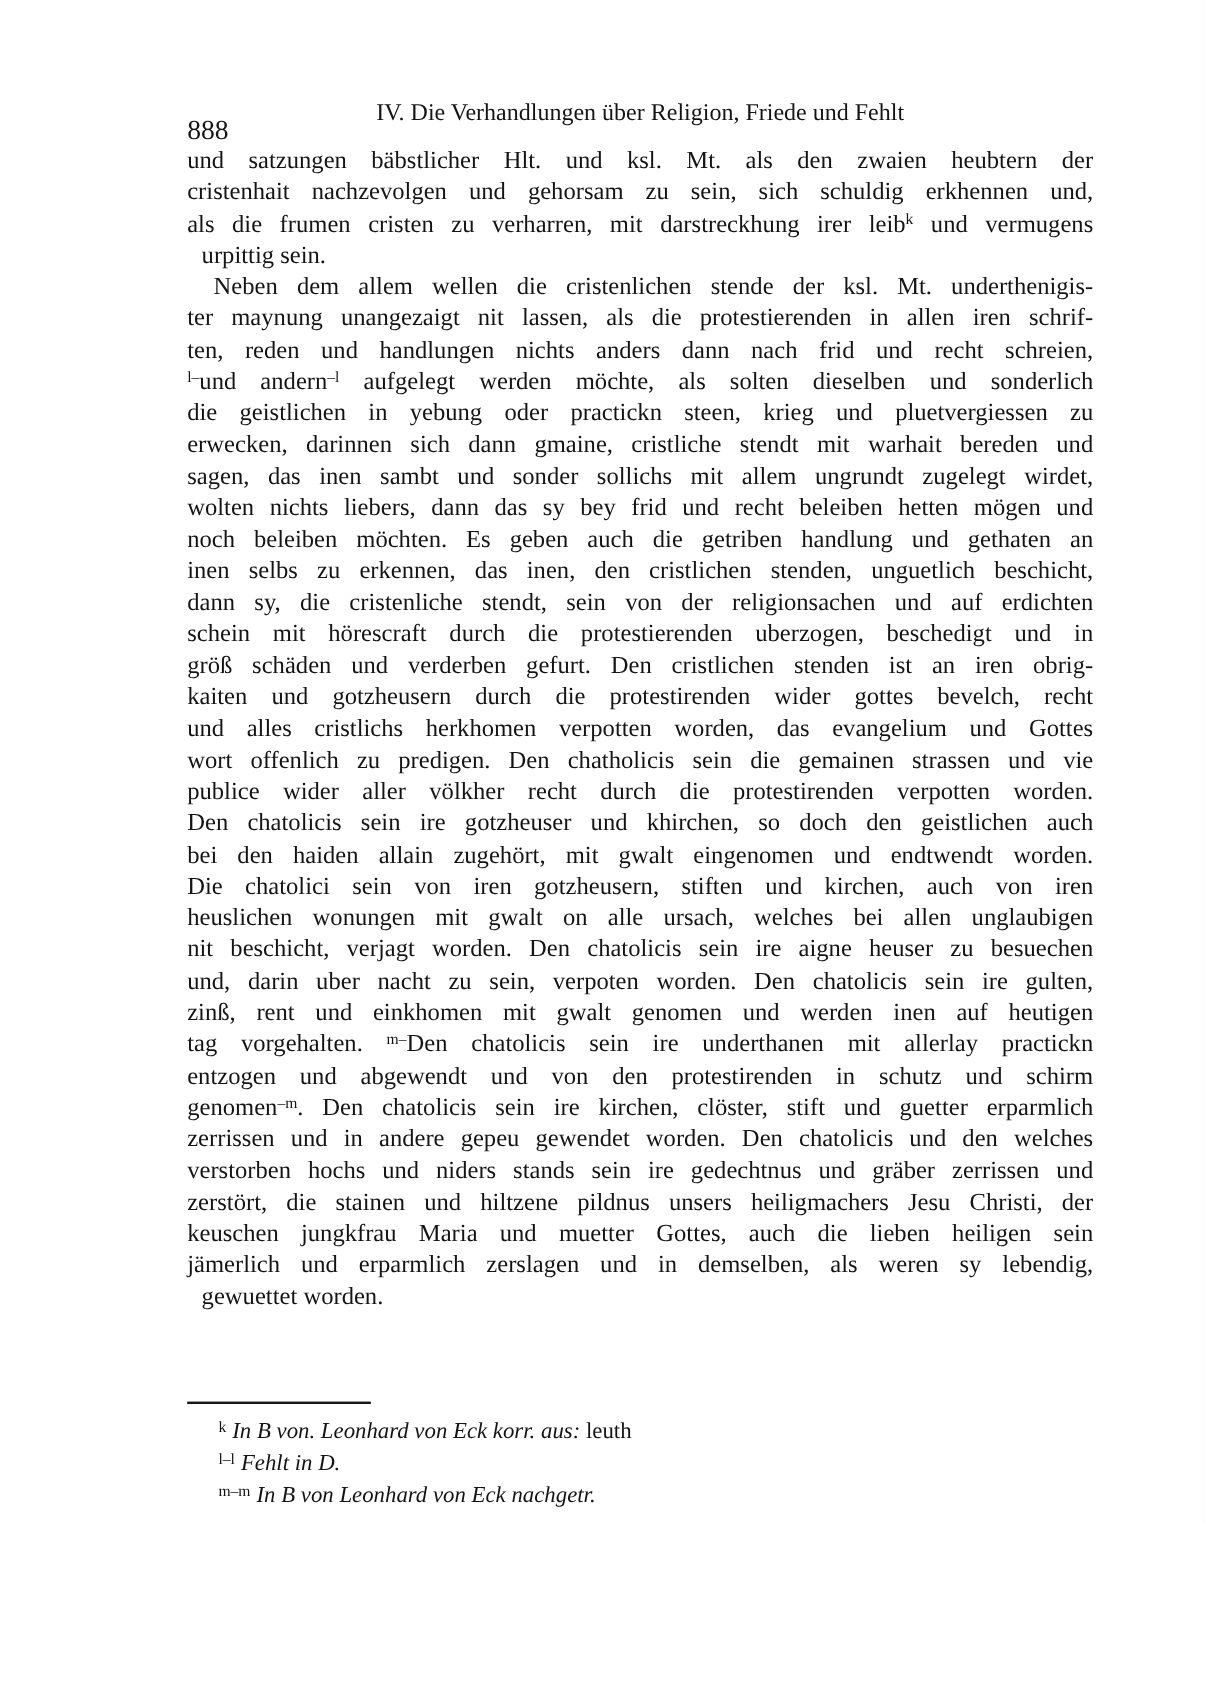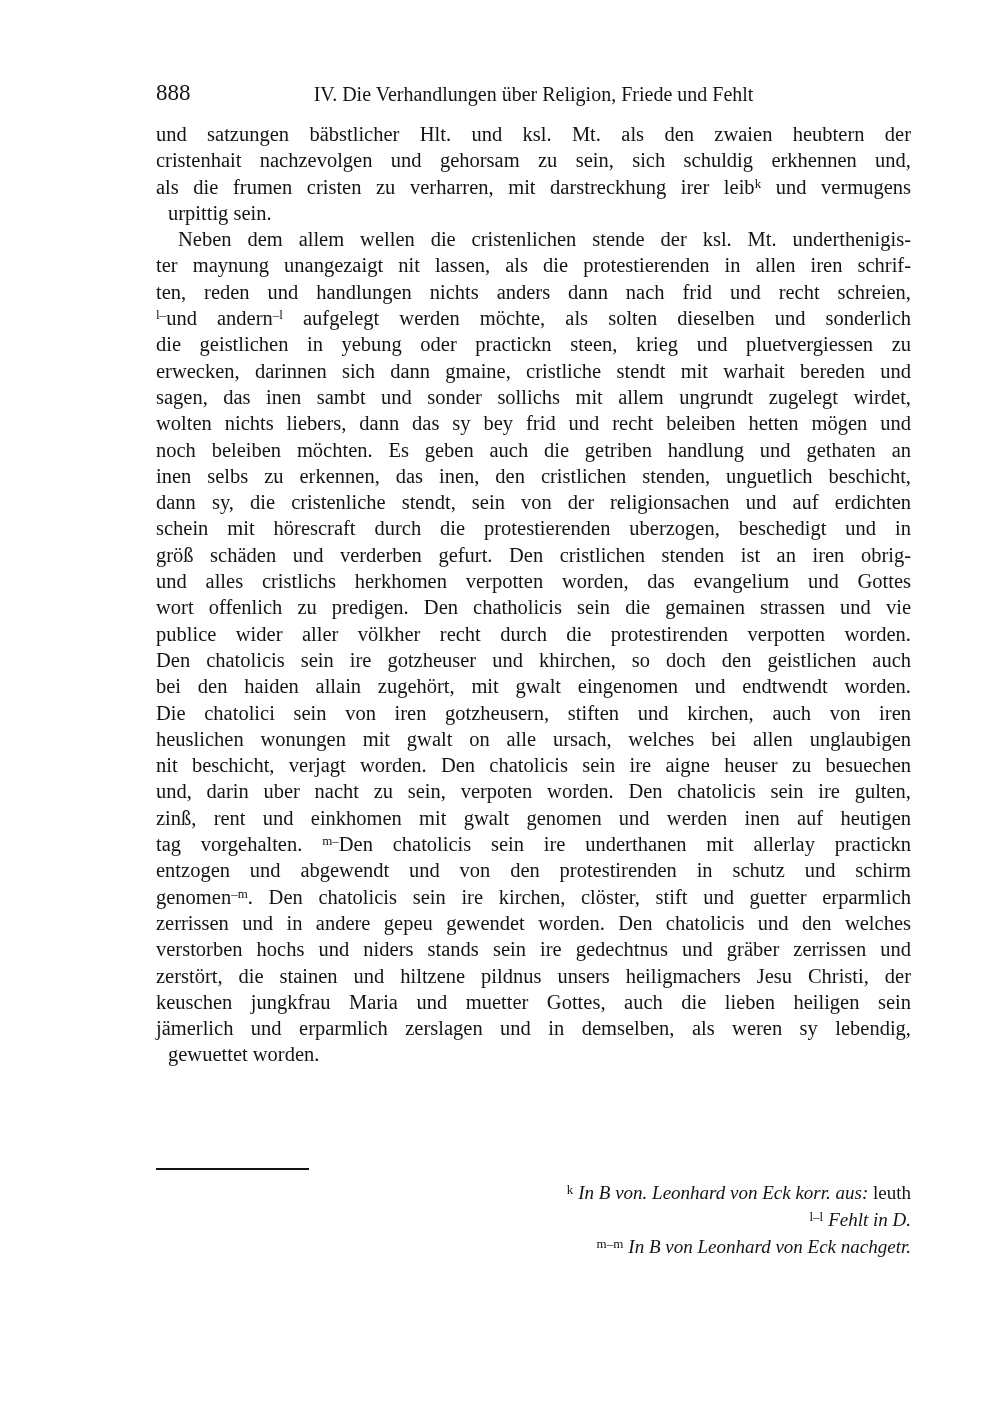--- a/index.html
+++ b/index.html
@@ -15,21 +15,21 @@
   .header {
     position: absolute;
     left: 156px;
     top: 80px;
     width: 755px;
     height: 30px;
   }
   .pagenum {
     position: absolute;
     left: 0;
-    top: 0;
+    top: 16px;
     font-size: 23px;
     line-height: 26px;
   }
   .running-title {
     display: block;
     text-align: center;
     font-size: 20px;
     line-height: 26px;
     padding-top: 1px;
   }
@@ -72,21 +72,21 @@
   }
   .fn-rule {
     width: 153px;
     height: 2px;
     background: #141414;
     margin: 0 0 9px 0;
   }
   .fn-line {
     line-height: 27px;
     padding-left: 26px;
-    text-align: right;
+    text-align: left;
   }
   .fn-line .sup {
     font-size: 13px;
     vertical-align: 5px;
     margin-right: 5px;
   }
 </style>
 </head>
 <body>
 
@@ -107,20 +107,21 @@
       <div class="line"><span class="sup">l–</span><span>und andern</span><span class="sup">–l</span><span> aufgelegt werden möchte, als solten dieselben und sonderlich</span></div>
       <div class="line"><span>die geistlichen in yebung oder practickn steen, krieg und pluetvergiessen zu</span></div>
       <div class="line"><span>erwecken, darinnen sich dann gmaine, cristliche stendt mit warhait bereden und</span></div>
       <div class="line"><span>sagen, das inen sambt und sonder sollichs mit allem ungrundt zugelegt wirdet,</span></div>
       <div class="line"><span>wolten nichts liebers, dann das sy bey frid und recht beleiben hetten mögen und</span></div>
       <div class="line"><span>noch beleiben möchten. Es geben auch die getriben handlung und gethaten an</span></div>
       <div class="line"><span>inen selbs zu erkennen, das inen, den cristlichen stenden, unguetlich beschicht,</span></div>
       <div class="line"><span>dann sy, die cristenliche stendt, sein von der religionsachen und auf erdichten</span></div>
       <div class="line"><span>schein mit hörescraft durch die protestierenden uberzogen, beschedigt und in</span></div>
       <div class="line"><span>größ schäden und verderben gefurt. Den cristlichen stenden ist an iren obrig-</span></div>
+      <div class="line"><span>kaiten und gotzheusern durch die protestirenden wider gottes bevelch, recht</span></div>
       <div class="line"><span>und alles cristlichs herkhomen verpotten worden, das evangelium und Gottes</span></div>
       <div class="line"><span>wort offenlich zu predigen. Den chatholicis sein die gemainen strassen und vie</span></div>
       <div class="line"><span>publice wider aller völkher recht durch die protestirenden verpotten worden.</span></div>
       <div class="line"><span>Den chatolicis sein ire gotzheuser und khirchen, so doch den geistlichen auch</span></div>
       <div class="line"><span>bei den haiden allain zugehört, mit gwalt eingenomen und endtwendt worden.</span></div>
       <div class="line"><span>Die chatolici sein von iren gotzheusern, stiften und kirchen, auch von iren</span></div>
       <div class="line"><span>heuslichen wonungen mit gwalt on alle ursach, welches bei allen unglaubigen</span></div>
       <div class="line"><span>nit beschicht, verjagt worden. Den chatolicis sein ire aigne heuser zu besuechen</span></div>
       <div class="line"><span>und, darin uber nacht zu sein, verpoten worden. Den chatolicis sein ire gulten,</span></div>
       <div class="line"><span>zinß, rent und einkhomen mit gwalt genomen und werden inen auf heutigen</span></div>

